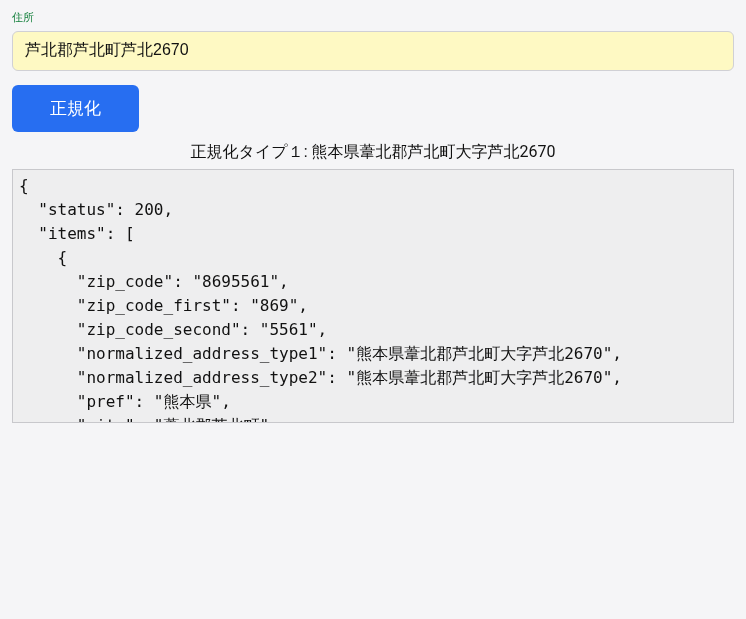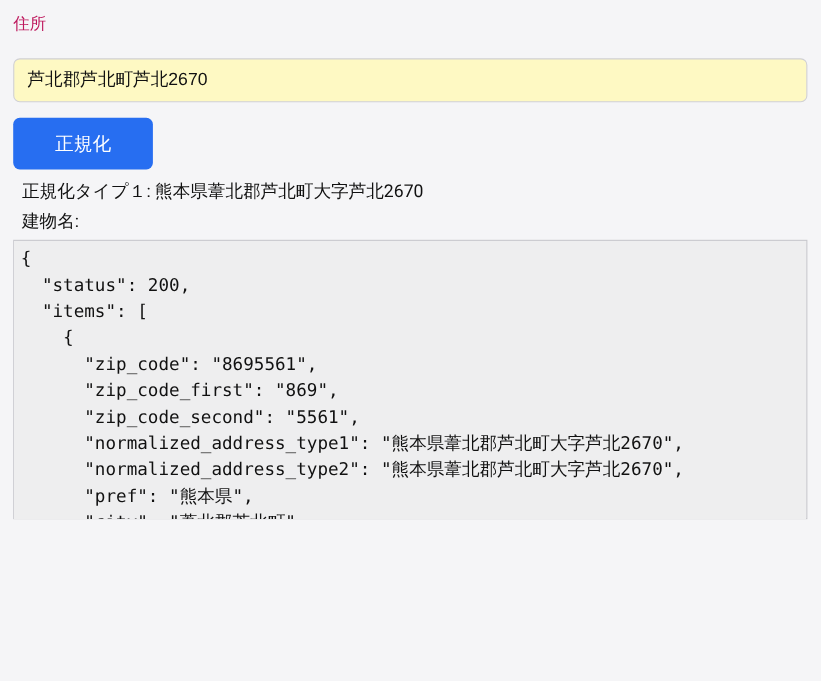--- a/index.html
+++ b/index.html
@@ -8,23 +8,23 @@
       background: #f5f5f7;
       color: #1a1a1a;
       font-size: 16px;
       line-height: 1.5;
       width: 746px;
       height: 619px;
       overflow: hidden;
     }
     .container { padding: 10px 12px; }
     .field-label {
-      font-size: 15px;
-      margin-bottom: 20px;
-      color: #be185d;
+      font-size: 11px;
+      margin-bottom: 4px;
+      color: #15803d;
     }
     .address-input {
       width: 100%;
       padding: 10px 12px;
       font-size: 16px;
       border: 1px solid #d0d0d5;
       border-radius: 6px;
       background: #fef9c3;
       outline: none;
       color: #111;
@@ -44,20 +44,21 @@
       font-size: 15px;
       color: #222;
     }
     .result-lines {
       padding: 6px 8px 0 8px;
     }
     .result-line {
       font-size: 16px;
       line-height: 1.7;
       color: #111;
+      text-align: center;
     }
     .json-heading {
       margin-top: 12px;
       font-size: 15px;
       color: #222;
     }
     .json-box {
       margin-top: 4px;
       width: 100%;
       height: 254px;
@@ -78,21 +79,20 @@
 </head>
 <body>
 
 <div class="container">
   <div class="field-label">住所</div>
   <input type="text" class="address-input" value="芦北郡芦北町芦北2670" style="">
   <button class="normalize-btn">正規化</button>
 
   <div class="result-lines">
     <div class="result-line">正規化タイプ１: 熊本県葦北郡芦北町大字芦北2670</div>
-    <div class="result-line">建物名:</div>
   </div>
 
   <div class="json-box">{
   "status": 200,
   "items": [
     {
       "zip_code": "8695561",
       "zip_code_first": "869",
       "zip_code_second": "5561",
       "normalized_address_type1": "熊本県葦北郡芦北町大字芦北2670",

